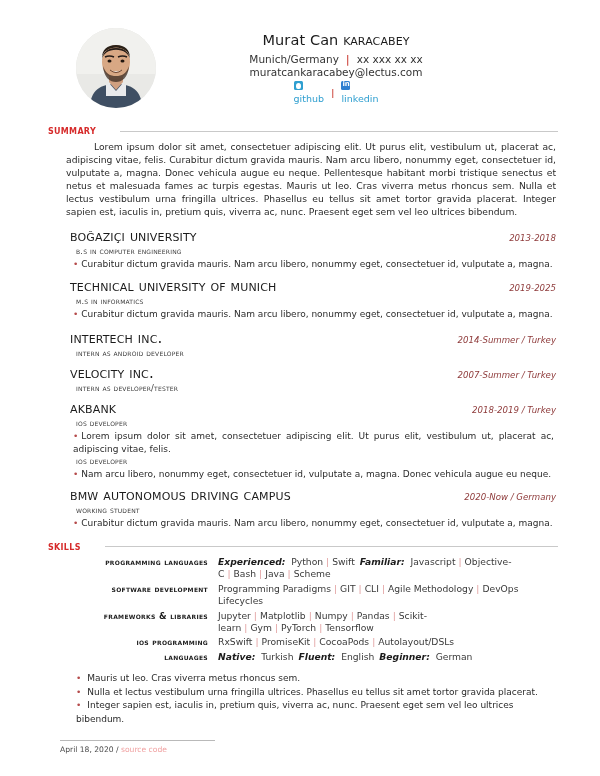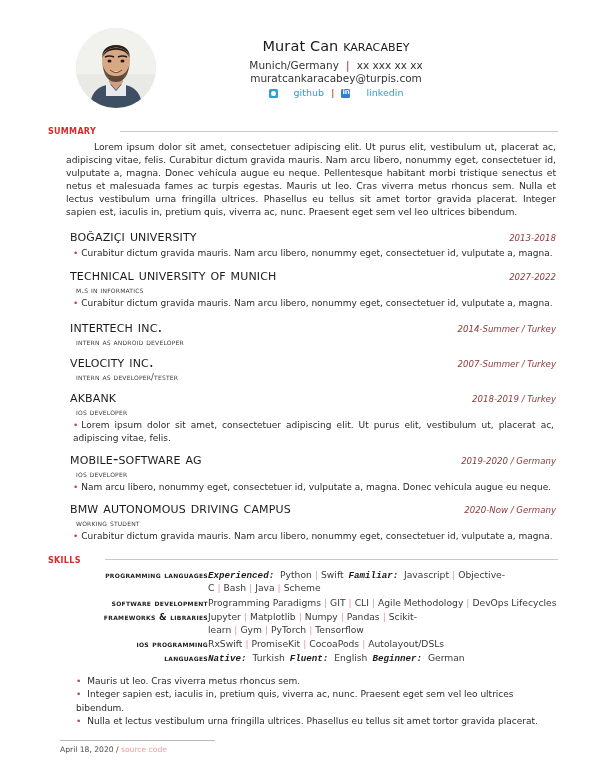--- a/index.html
+++ b/index.html
@@ -76,24 +76,25 @@
   .social-line {
     font-size: 9.5px;
     margin-top: 1px;
     display: flex;
     justify-content: center;
     align-items: center;
     gap: 0;
   }
   .social {
     display: inline-flex;
-    align-items: center;
-    gap: 16px;
+    align-items: flex-start;
+    gap: 3px;
     color: #2f9fd0;
     text-decoration: none;
+    flex-direction: column;
   }
   .ico {
     width: 9px; height: 9px;
     border-radius: 1.5px;
     display: inline-block;
     position: relative;
     flex: 0 0 auto;
   }
   .ico-github { background: #2f9fd0; }
   .ico-github::after {
@@ -201,34 +202,33 @@
   }
   .skill-label {
     width: 160px;
     flex: 0 0 160px;
     text-align: right;
     font-weight: bold;
     font-size: 8.7px;
     font-variant: small-caps;
     text-transform: lowercase;
     color: #1b1b1b;
-    padding-right: 0;
+    padding-right: 10px;
     letter-spacing: .3px;
   }
   .skill-vals {
     flex: 1 1 auto;
     font-size: 9.2px;
     color: #3a3a3a;
     line-height: 1.35;
   }
   .skill-vals .lvl {
     font-weight: bold;
     font-style: italic;
     color: #1b1b1b;
-    font-family: Liberation Mono, monospace;
   }
   .skill-vals .pipe { color: #e09a9a; padding: 0 3px; }
   .skill-vals .gap { display: inline-block; width: 5px; }
 
   
   .extra-list { padding-left: 28px; margin-top: 4px; }
   .extra-item {
     font-size: 9px;
     line-height: 1.5;
     color: #2b2b2b;
@@ -274,21 +274,21 @@
           <path d="M29 29 Q33.5 27 38 29" stroke="#241c18" stroke-width="1.6" fill="none"></path>
           <path d="M42 29 Q46.5 27 51 29" stroke="#241c18" stroke-width="1.6" fill="none"></path>
           <path d="M34 42 Q40 46 46 42 Q40 44.5 34 42 Z" fill="#ffffff"></path>
           <path d="M34 42 Q40 47 46 42" stroke="#6b4530" stroke-width="1" fill="none"></path>
         </svg>
       </div>
     </div>
     <div class="contact">
       <div class="name"><span>Murat Can </span><span class="surname">Karacabey</span></div>
       <div class="contact-line"><span>Munich/Germany</span><span class="sep-bar">|</span><span>xx xxx xx xx</span></div>
-      <div class="contact-email">muratcankaracabey@turpis.com</div>
+      <div class="contact-email">muratcankaracabey@lectus.com</div>
       <div class="social-line">
         <a class="social" href="#">
             <span class="ico ico-github"></span>
             <span>github</span>
           </a>
         <span class="sep-bar">|</span>
         <a class="social" href="#">
             <span class="ico ico-linkedin"></span>
             <span>linkedin</span>
           </a>
@@ -304,26 +304,27 @@
     <div class="body-text"><span class="indent"></span><span>Lorem ipsum dolor sit amet, consectetuer adipiscing elit. Ut purus elit, vestibulum ut, placerat ac, adipiscing vitae, felis. Curabitur dictum gravida mauris. Nam arcu libero, nonummy eget, consectetuer id, vulputate a, magna. Donec vehicula augue eu neque. Pellentesque habitant morbi tristique senectus et netus et malesuada fames ac turpis egestas. Mauris ut leo. Cras viverra metus rhoncus sem. Nulla et lectus vestibulum urna fringilla ultrices. Phasellus eu tellus sit amet tortor gravida placerat. Integer sapien est, iaculis in, pretium quis, viverra ac, nunc. Praesent eget sem vel leo ultrices bibendum.</span></div>
   </div>
 
   <div class="section">
     <div class="entries">
       <div>
         <div class="entry-head">
           <span class="entry-title">Boğaziçi University</span>
           <span class="entry-meta">2013-2018</span>
         </div>
+        <div class="entry-sub">B.S in Computer Engineering</div>
         <div class="entry-bullet"><span class="dot">•</span><span>Curabitur dictum gravida mauris. Nam arcu libero, nonummy eget, consectetuer id, vulputate a, magna.</span></div>
       </div>
       <div>
         <div class="entry-head">
           <span class="entry-title">Technical University of Munich</span>
-          <span class="entry-meta">2027-2022</span>
+          <span class="entry-meta">2019-2025</span>
         </div>
         <div class="entry-sub">M.S in Informatics</div>
         <div class="entry-bullet"><span class="dot">•</span><span>Curabitur dictum gravida mauris. Nam arcu libero, nonummy eget, consectetuer id, vulputate a, magna.</span></div>
       </div>
     </div>
   </div>
 
   <div class="section">
     <div class="entries">
       <div>
@@ -342,24 +343,20 @@
       </div>
       <div>
         <div class="entry-head">
           <span class="entry-title">Akbank</span>
           <span class="entry-meta">2018-2019 / Turkey</span>
         </div>
         <div class="entry-sub">Ios Developer</div>
         <div class="entry-bullet"><span class="dot">•</span><span>Lorem ipsum dolor sit amet, consectetuer adipiscing elit. Ut purus elit, vestibulum ut, placerat ac, adipiscing vitae, felis.</span></div>
       </div>
       <div>
-        <div class="entry-head">
-          <span class="entry-title">Mobile-Software AG</span>
-          <span class="entry-meta">2019-2020 / Germany</span>
-        </div>
         <div class="entry-sub">Ios Developer</div>
         <div class="entry-bullet"><span class="dot">•</span><span>Nam arcu libero, nonummy eget, consectetuer id, vulputate a, magna. Donec vehicula augue eu neque.</span></div>
       </div>
       <div>
         <div class="entry-head">
           <span class="entry-title">BMW Autonomous Driving Campus</span>
           <span class="entry-meta">2020-Now / Germany</span>
         </div>
         <div class="entry-sub">Working Student</div>
         <div class="entry-bullet"><span class="dot">•</span><span>Curabitur dictum gravida mauris. Nam arcu libero, nonummy eget, consectetuer id, vulputate a, magna.</span></div>
@@ -392,22 +389,22 @@
         <div class="skill-row">
           <div class="skill-label">Languages</div>
           <div class="skill-vals"><span class="lvl">Native:</span>&nbsp; <span>Turkish</span><span class="gap"></span><span class="lvl">Fluent:</span>&nbsp; <span>English</span><span class="gap"></span><span class="lvl">Beginner:</span>&nbsp; <span>German</span></div>
         </div>
       </div>
   </div>
 
   <div class="section">
     <div class="extra-list">
       <div class="extra-item"><span class="dot">•</span><span>Mauris ut leo. Cras viverra metus rhoncus sem.</span></div>
+      <div class="extra-item"><span class="dot">•</span><span>Nulla et lectus vestibulum urna fringilla ultrices. Phasellus eu tellus sit amet tortor gravida placerat.</span></div>
       <div class="extra-item"><span class="dot">•</span><span>Integer sapien est, iaculis in, pretium quis, viverra ac, nunc. Praesent eget sem vel leo ultrices bibendum.</span></div>
-      <div class="extra-item"><span class="dot">•</span><span>Nulla et lectus vestibulum urna fringilla ultrices. Phasellus eu tellus sit amet tortor gravida placerat.</span></div>
     </div>
   </div>
 
   <div class="footer">
     <div class="footer-rule"></div>
     <div class="footer-text"><span>April 18, 2020 / </span><a class="footer-link" href="#">source code</a></div>
   </div>
 
 </div>
 

